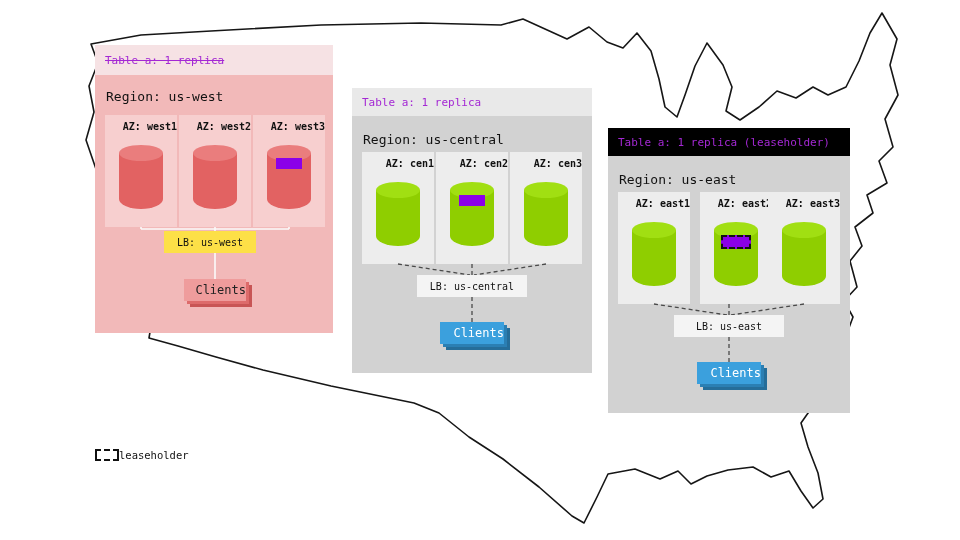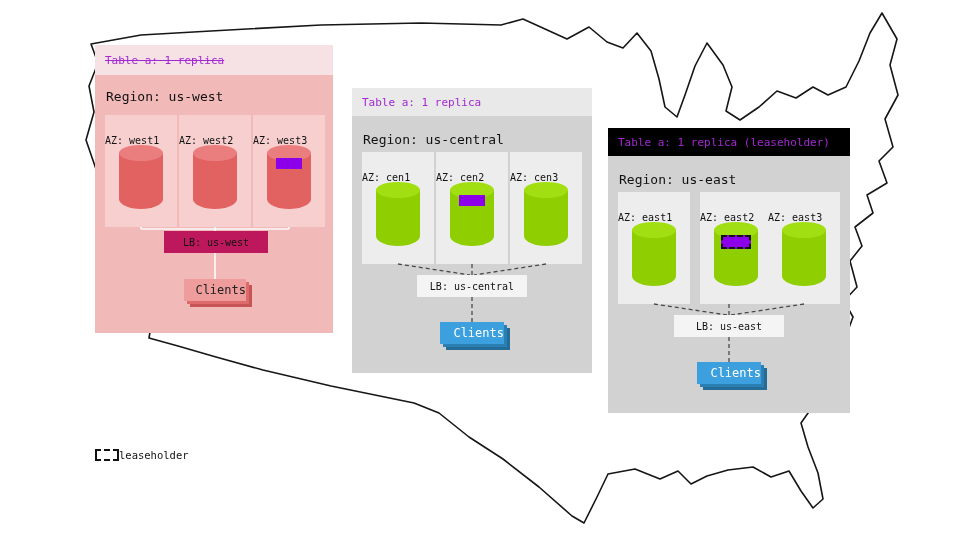--- a/index.html
+++ b/index.html
@@ -15,21 +15,21 @@
   .panel { position:absolute; z-index:2; }
   .panel-header {
     position:absolute; left:0; top:0; right:0;
     display:flex; align-items:center; padding-left:10px;
     font-size:11px; color:#a428d4; white-space:nowrap;
   }
   .strike { text-decoration:line-through; }
   .region-title { position:absolute; left:11px; font-size:13px; color:#111; white-space:nowrap; }
 
   .az { position:absolute; width:72px; height:112px; }
-  .az-label { text-align:left; padding-top:20px; font-size:10px; color:#111; white-space:nowrap; }
+  .az-label { text-align:right; padding-top:6px; font-size:10px; color:#111; white-space:nowrap;font-weight:bold; }
   .cyl { position:absolute; left:14px; top:30px; width:44px; height:64px; }
   .cyl-body { position:absolute; left:0; right:0; top:8px; bottom:0;
               border-radius:0 0 22px 22px / 0 0 10px 10px; }
   .cyl-top { position:absolute; left:0; right:0; top:0; height:16px; border-radius:50%; }
   .cyl.red  .cyl-body { background:#e26262; }
   .cyl.red  .cyl-top  { background:#ea7d7d; }
   .cyl.green .cyl-body { background:#8fce00; }
   .cyl.green .cyl-top  { background:#a1df12; }
   .chip { position:absolute; left:50%; transform:translateX(-50%); top:13px;
           width:26px; height:11px; background:#8b00e8; z-index:3; }
@@ -41,21 +41,21 @@
         font-size:10px; white-space:nowrap; }
   .clients { position:absolute; height:22px; display:flex; align-items:center; justify-content:flex-end;
              font-size:12px; white-space:nowrap; }
 
   
   .panel.west { left:95px; top:45px; width:238px; height:288px; background:#f2b9b9; }
   .panel.west .panel-header { height:30px; background:#f6e2e4; }
   .panel.west .region-title { top:44px; }
   .panel.west .az { top:70px; background:#f7cfcf; }
   .panel.west .az1 { left:10px; } .panel.west .az2 { left:84px; } .panel.west .az3 { left:158px; }
-  .panel.west .lb { left:69px; top:186px; width:104px; background:#be185d;text-align:right; }
+  .panel.west .lb { left:69px; top:186px; width:92px; background:#fde047;text-align:right; }
   .panel.west .clients { left:89px; top:234px; width:62px; background:#ef9c9c; color:#222;
                          box-shadow:3px 3px 0 #dd6b6b, 6px 6px 0 #c85555; }
 
   
   .panel.central { left:352px; top:88px; width:240px; height:285px; background:#d2d2d2; }
   .panel.central .panel-header { height:28px; background:#e9e9e9; }
   .panel.central .region-title { top:44px; }
   .panel.central .az { top:64px; background:#ededed; }
   .panel.central .az1 { left:10px; } .panel.central .az2 { left:84px; } .panel.central .az3 { left:158px; }
   .panel.central .lb { left:65px; top:187px; width:110px; background:#f4f4f4; }

